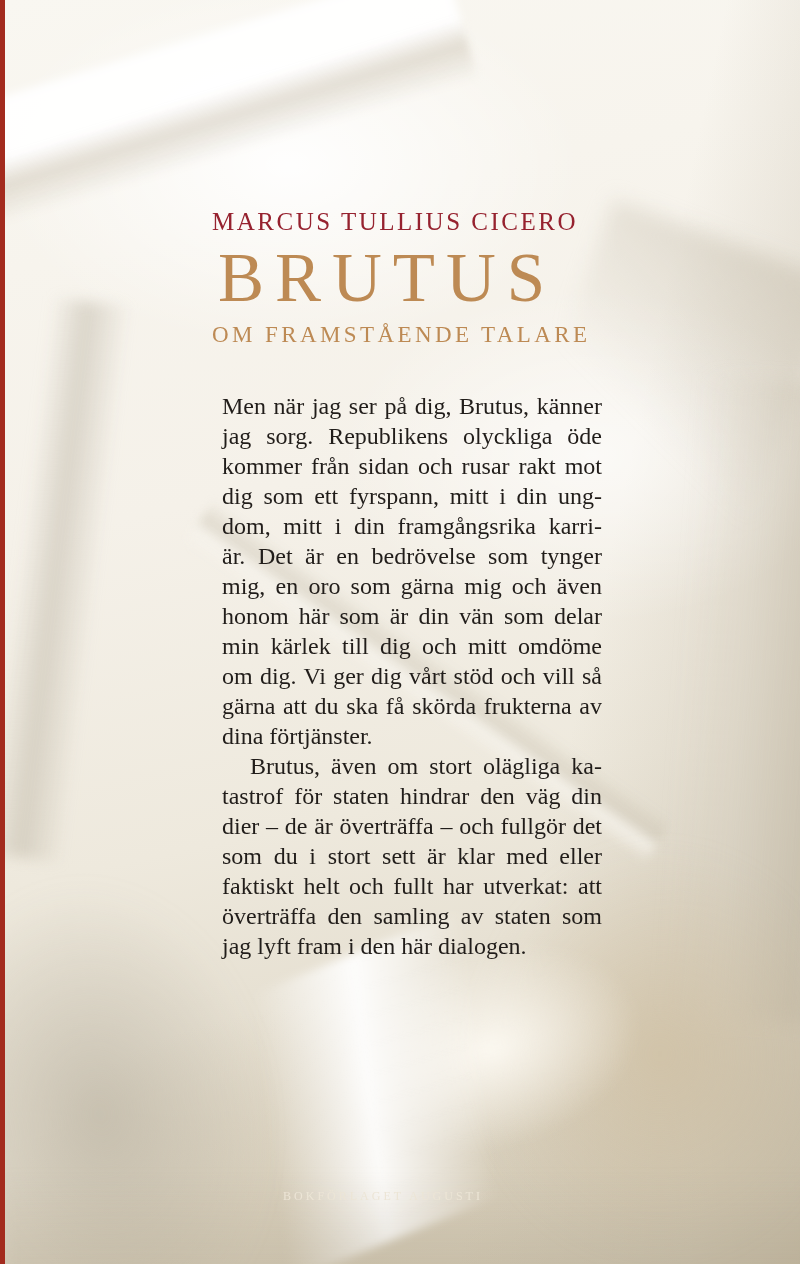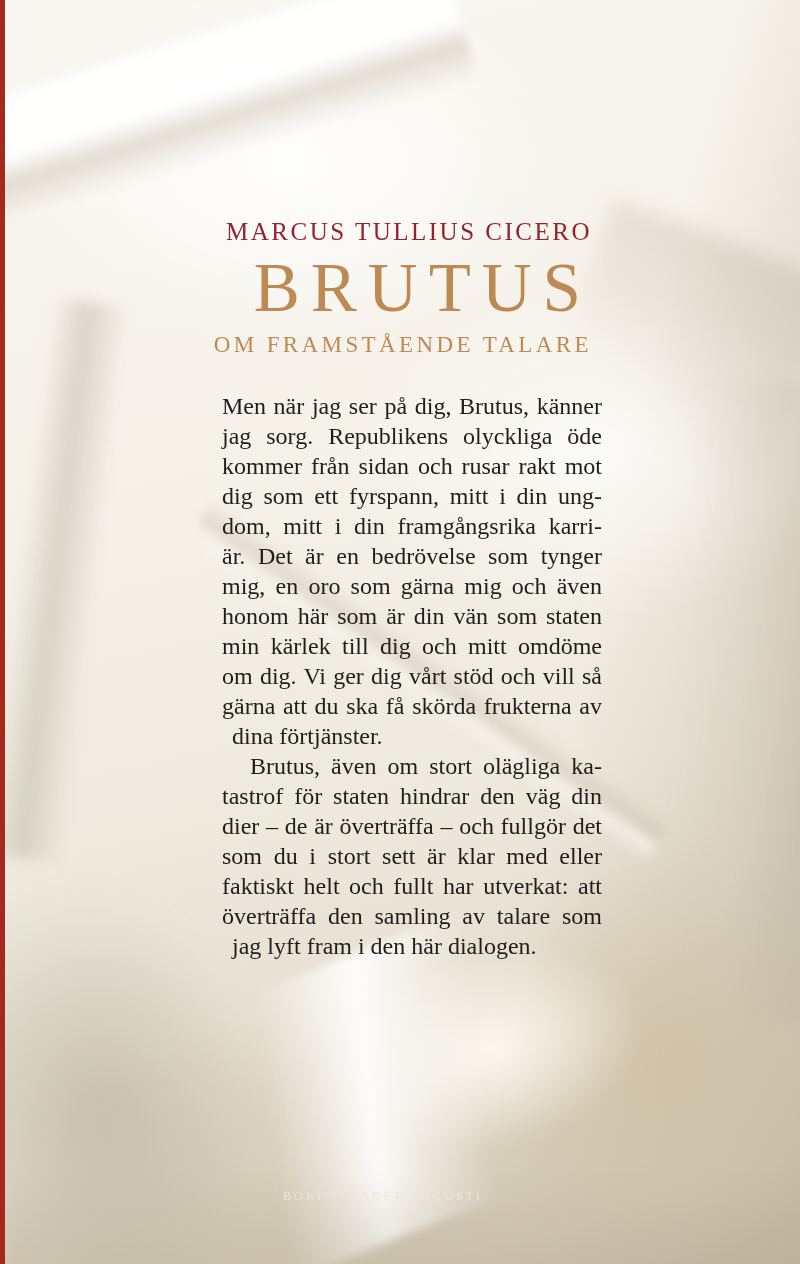--- a/index.html
+++ b/index.html
@@ -46,40 +46,40 @@
       filter:blur(5px);}
   .f9{right:10px;top:230px;width:240px;height:330px;transform:rotate(20deg);
       background:linear-gradient(205deg, rgba(199,191,174,0.50) 10%, rgba(199,191,174,0) 60%);
       filter:blur(10px);}
   .f10{left:0;bottom:-30px;width:820px;height:120px;
       background:linear-gradient(to bottom, rgba(0,0,0,0), rgba(167,155,131,0.35));
       filter:blur(8px);}
   
   .spine{position:absolute;left:0;top:0;width:5px;height:100%;background:var(--spine-red,#a32b1e);}
   
-  .title-block{position:absolute;left:212px;top:216px;width:380px;text-align:right;}
+  .title-block{position:absolute;left:212px;top:206px;width:380px;text-align:left;}
   .author{
     font-size:25px;line-height:32px;letter-spacing:2.5px;
     color:var(--accent-red,#96222f);white-space:nowrap;
   }
   .title{
     margin:2px 0 0;font-weight:normal;
     font-size:69px;line-height:76px;letter-spacing:11px;text-indent:6px;
     color:var(--accent-bronze,#bd8a54);white-space:nowrap;
   }
   .subtitle{
     margin-top:4px;font-size:23px;line-height:30px;letter-spacing:3.4px;
     color:var(--accent-bronze,#bd8a54);white-space:nowrap;
   }
   .excerpt{
     position:absolute;left:222px;top:391px;width:380px;
     font-size:24px;line-height:30px;color:var(--body-text,#211d1a);
   }
   .line{text-align:justify;text-align-last:justify;height:30px;}
-  .line.para-end{text-align:left;text-align-last:left;margin-left:10px;}
+  .line.para-end{text-align:left;text-align-last:left;}
   .line.indent{text-indent:28px;}
   .publisher{
     position:absolute;left:0;right:34px;top:1186px;text-align:center;
     font-size:12px;line-height:20px;letter-spacing:3px;
     color:var(--publisher-text,#ece5d6);
   }
 </style>
 </head>
 <body>
 
@@ -108,29 +108,29 @@
   </header>
 
   <div class="excerpt">
     <div class="line">Men när jag ser på dig, Brutus, känner</div>
     <div class="line">jag sorg. Republikens olyckliga öde</div>
     <div class="line">kommer från sidan och rusar rakt mot</div>
     <div class="line">dig som ett fyrspann, mitt i din ung-</div>
     <div class="line">dom, mitt i din framgångsrika karri-</div>
     <div class="line">är. Det är en bedrövelse som tynger</div>
     <div class="line">mig, en oro som gärna mig och även</div>
-    <div class="line">honom här som är din vän som staten</div>
+    <div class="line">honom här som är din vän som delar</div>
     <div class="line">min kärlek till dig och mitt omdöme</div>
     <div class="line">om dig. Vi ger dig vårt stöd och vill så</div>
     <div class="line">gärna att du ska få skörda frukterna av</div>
     <div class="line para-end">dina förtjänster.</div>
     <div class="line indent">Brutus, även om stort olägliga ka-</div>
     <div class="line">tastrof för staten hindrar den väg din</div>
     <div class="line">dier – de är överträffa – och fullgör det</div>
     <div class="line">som du i stort sett är klar med eller</div>
     <div class="line">faktiskt helt och fullt har utverkat: att</div>
-    <div class="line">överträffa den samling av talare som</div>
+    <div class="line">överträffa den samling av staten som</div>
     <div class="line para-end">jag lyft fram i den här dialogen.</div>
   </div>
 
   <footer class="publisher">BOKFÖRLAGET AUGUSTI</footer>
 
 </div>
 
 </body></html>

